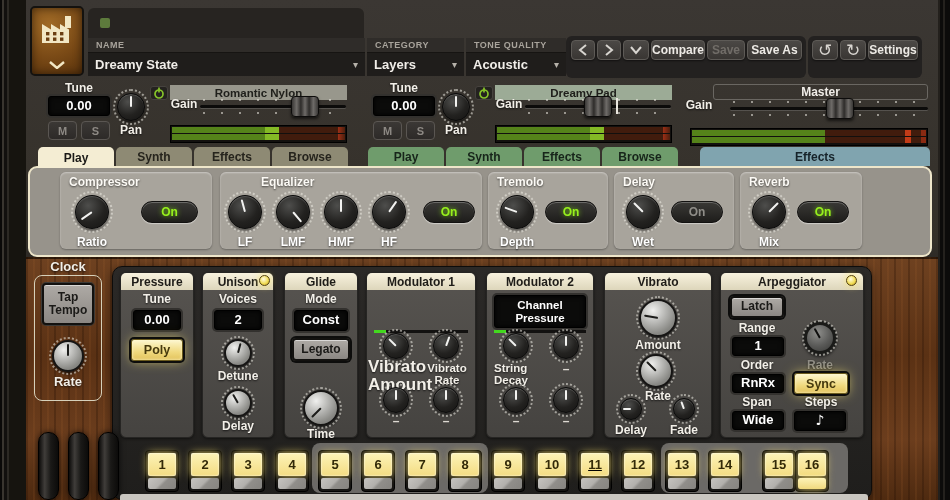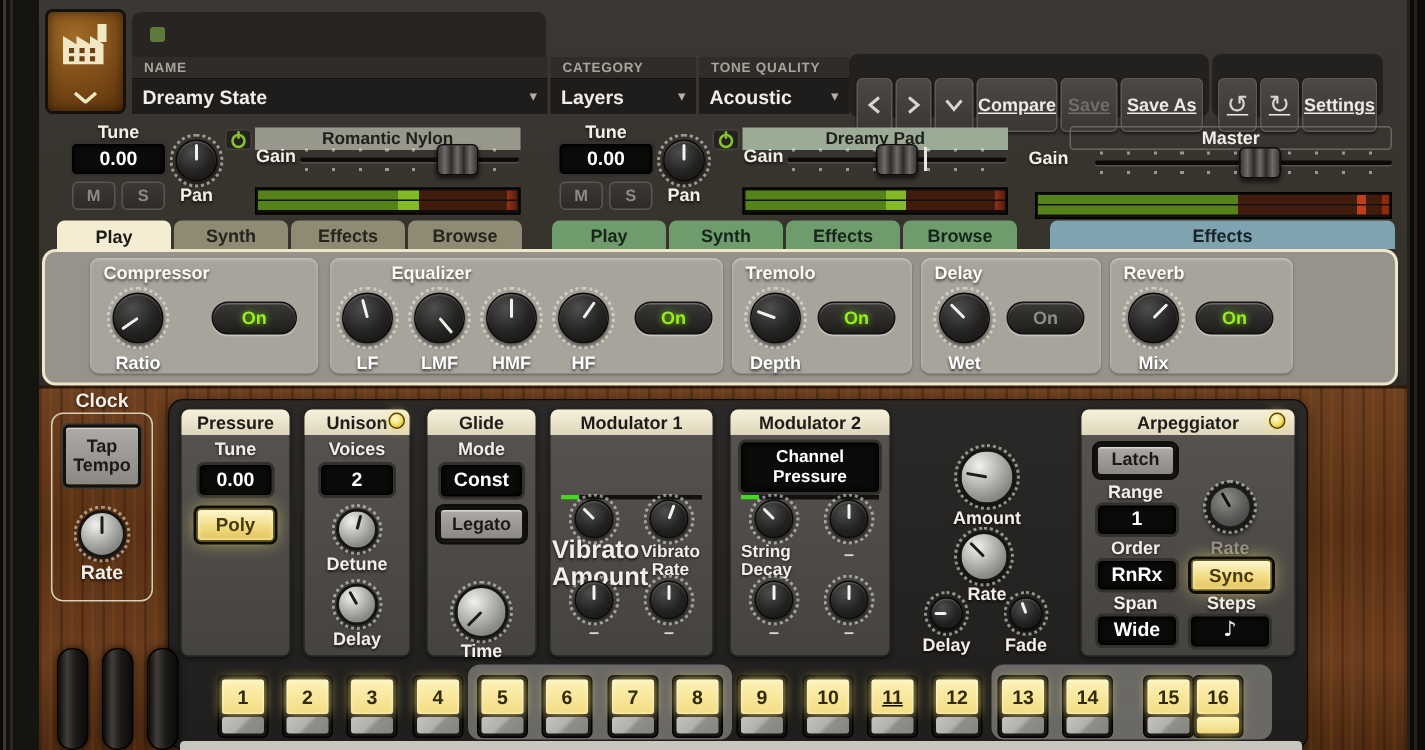--- a/index.html
+++ b/index.html
@@ -20,23 +20,23 @@
   .titletab{left:88px;top:8px;width:276px;height:30px;background:#272421;border-radius:6px 6px 0 0;
     display:flex;align-items:center;padding:0 12px;}
   .titletext{flex:1;font-size:17px;font-weight:bold;color:#f4f2ee;}
   .greendot{width:10px;height:10px;border-radius:2px;background:#5d7a3c;}
   .ddlabel{top:38px;height:15px;background:#2f2c29;color:#a9a49c;font-size:9px;font-weight:bold;
     display:flex;align-items:center;padding-left:8px;letter-spacing:.5px;border-bottom:1px solid #161412;}
   .ddvalue{top:53px;height:23px;background:#1f1d1b;color:#f1eee9;font-size:13px;font-weight:bold;
     display:flex;align-items:center;justify-content:space-between;padding:0 7px;}
   .caret{color:#b5b1a9;font-size:10px;}
   .btngroup{top:36px;height:42px;background:#232120;border-radius:6px;}
-  .tbtn{top:52px;height:36px;background:linear-gradient(180deg,#4b4845,#393633);border:1px solid #5d5a56;
+  .tbtn{top:40px;height:20px;background:linear-gradient(180deg,#4b4845,#393633);border:1px solid #5d5a56;
     border-radius:4px;color:#edeae5;font-weight:bold;font-size:12px;display:flex;align-items:center;
-    justify-content:center;box-shadow:0 1px 2px rgba(0,0,0,.5);cursor:default;text-decoration:underline;}
+    justify-content:center;box-shadow:0 1px 2px rgba(0,0,0,.5);cursor:default;}
   .tbtn.disabled{color:#716d68;}
   .uglyph{font-family:"DejaVu Sans",sans-serif;font-size:17px;color:#d8d5d0;font-weight:normal;}
 
   
   .lbl{color:#f2efe8;font-weight:bold;font-size:12px;text-align:center;text-shadow:0 1px 2px rgba(0,0,0,.7);line-height:1.05;}
   .lcd{background:#0b0b0a;border:1px solid #000;border-radius:3px;box-shadow:0 0 0 2px #33312e, inset 0 0 5px #000;
     color:#fff;font-weight:bold;display:flex;align-items:center;justify-content:center;font-size:13px;text-align:center;line-height:1.1;}
   .msbtn{height:19px;background:linear-gradient(180deg,#3b3835,#2d2a28);border:1px solid #5a5652;border-radius:4px;
     color:#8d8984;font-size:11px;font-weight:bold;display:flex;align-items:center;justify-content:center;}
   .pwr{background:#24221f;border:1px solid #46423e;border-radius:3px;display:flex;align-items:center;justify-content:center;}
@@ -431,20 +431,23 @@
     <i class="ticks"></i>
       <i class="ptr" style="transform:translate(-50%,0) rotate(180deg);"></i>
     </div>
   <div class="abs knob dark" style="left:553px;top:387px;width:26px;height:26px;">
     <i class="ticks"></i>
       <i class="ptr" style="transform:translate(-50%,0) rotate(180deg);"></i>
     </div>
   <div class="abs dash" style="left:503px;top:414px;width:26px;">–</div>
   <div class="abs dash" style="left:553px;top:414px;width:26px;">–</div>
 
+  <div class="abs mod" style="left:604px;width:108px;">
+    <div class="mhead">Vibrato</div>
+    </div>
   <div class="abs knob metal" style="left:639px;top:299px;width:38px;height:38px;">
     <i class="ticks"></i>
       <i class="ptr" style="transform:translate(-50%,0) rotate(100deg);"></i>
     </div>
   <div class="abs lbl" style="left:628px;top:339px;width:60px;z-index:6;">Amount</div>
   <div class="abs knob metal" style="left:639px;top:354px;width:34px;height:34px;">
     <i class="ticks"></i>
       <i class="ptr" style="transform:translate(-50%,0) rotate(135deg);"></i>
     </div>
   <div class="abs lbl" style="left:638px;top:390px;width:40px;z-index:6;">Rate</div>

